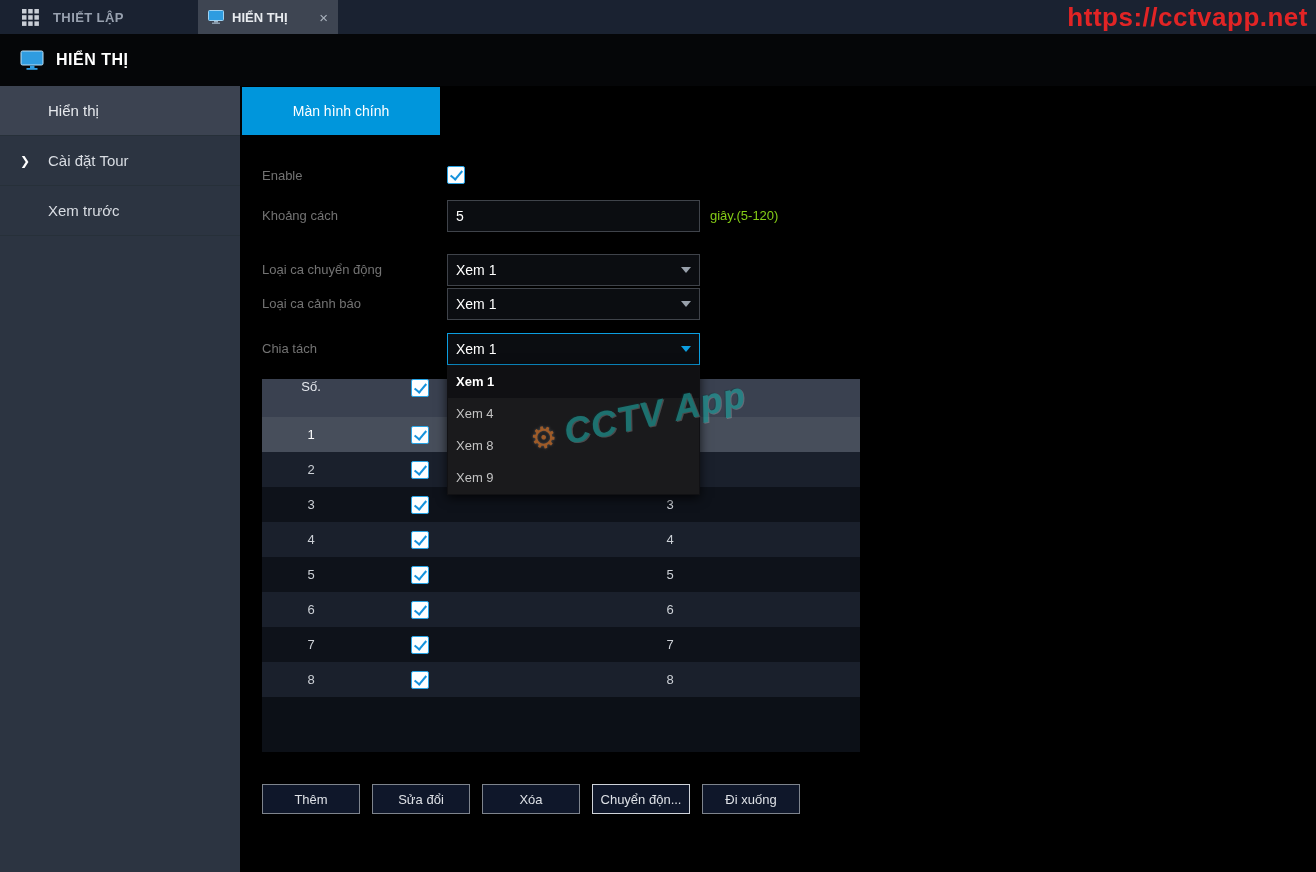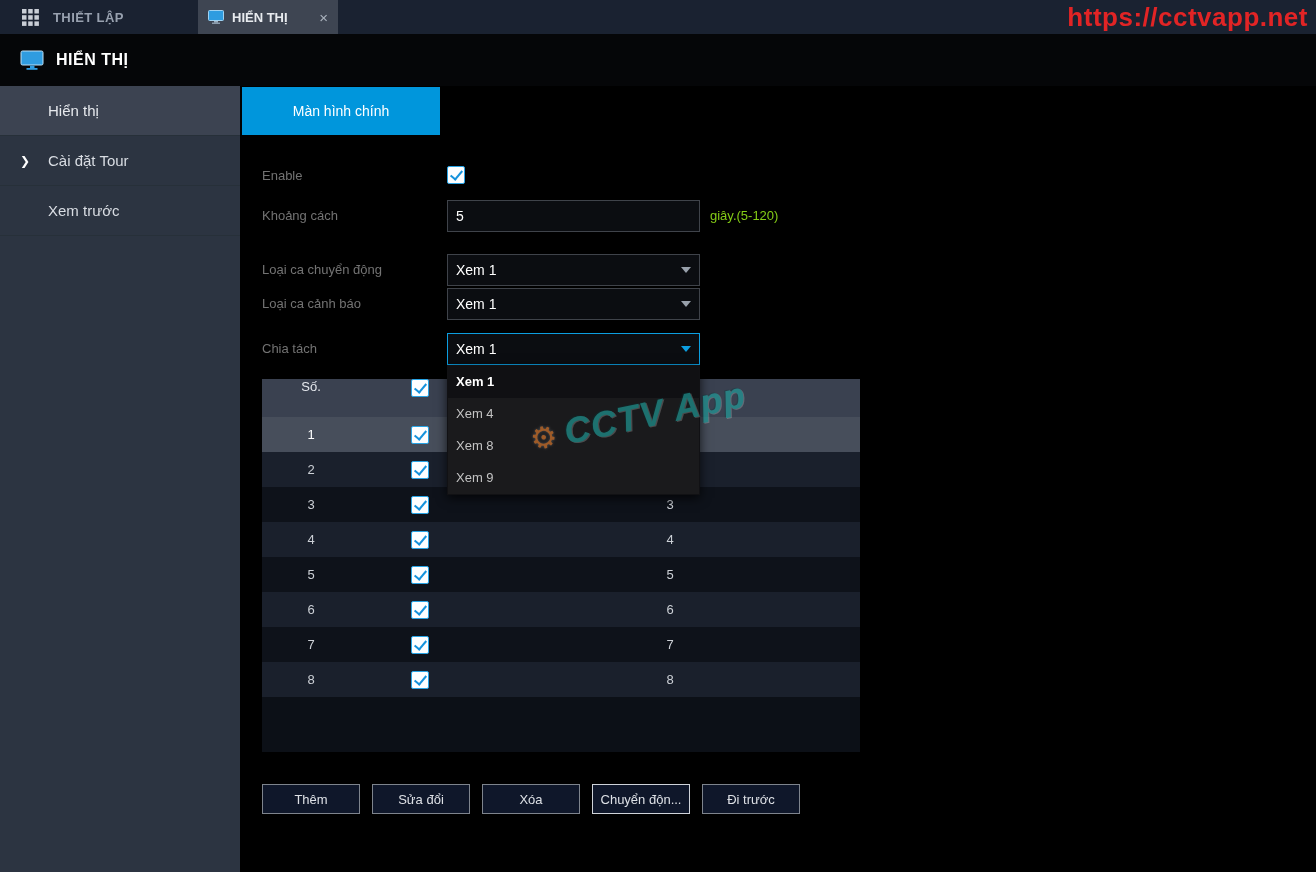--- a/index.html
+++ b/index.html
@@ -244,21 +244,21 @@
             <div class="checkbox"></div>
           </div>
         <div class="c3">8</div>
       </div>
     </div>
 
     <div class="btn b1">Thêm</div>
     <div class="btn b2">Sửa đổi</div>
     <div class="btn b3">Xóa</div>
     <div class="btn b4">Chuyển độn...</div>
-    <div class="btn b5">Đi trước</div>
+    <div class="btn b5">Đi xuống</div>
 
     <div class="wm">
       <span class="wm-gear">⚙</span>
       <span class="wm-text">CCTV App</span>
     </div>
 
   </div>
 </div>
 
 </body></html>

